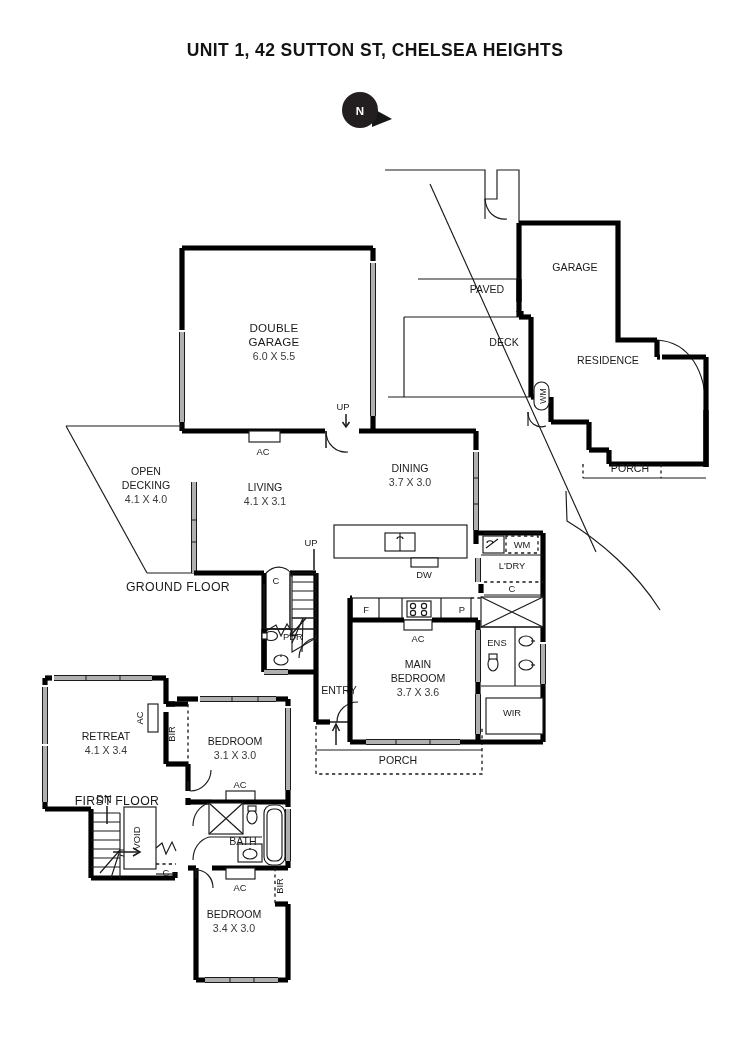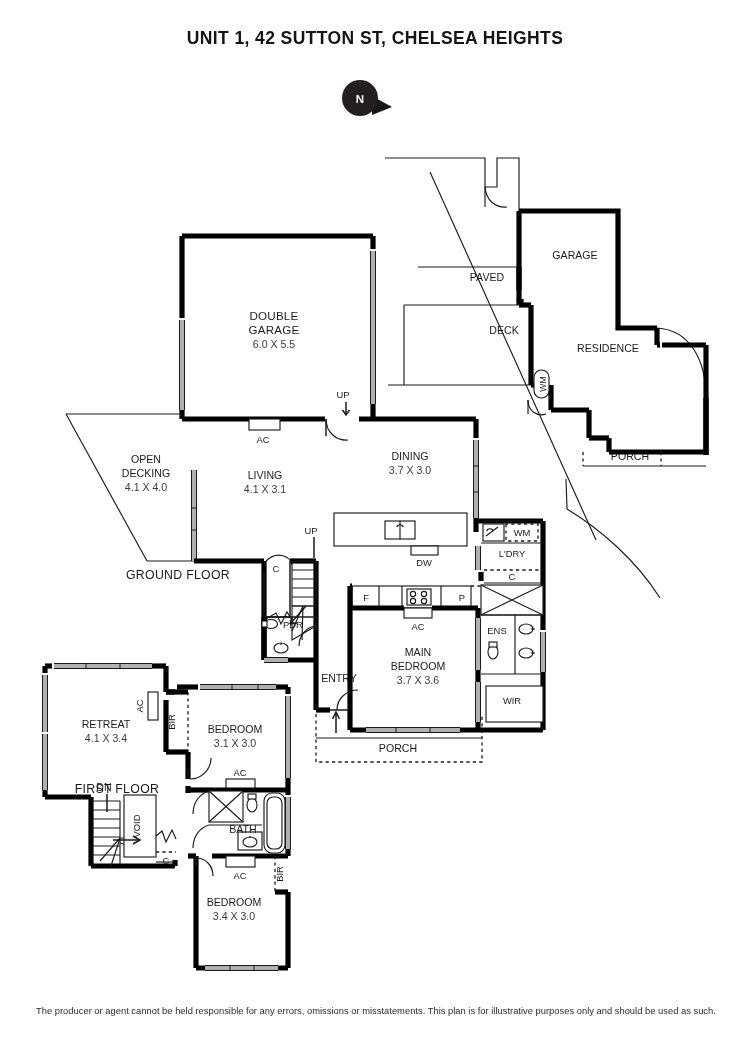--- a/index.html
+++ b/index.html
@@ -4,21 +4,21 @@
 <title>Floorplan</title>
 <style>
   html,body{margin:0;padding:0;background:#ffffff;}
   body{
     width:750px;height:1061px;
     font-family:"Liberation Sans", sans-serif;
     color:#1a1a1a;
     position:relative;
     overflow:hidden;
   }
-  #stage{position:absolute;left:0;top:0;width:750px;height:846px;}
+  #stage{position:absolute;left:0;top:12px;width:750px;height:846px;}
   #plan{position:absolute;left:0;top:0;}
 
   .title{
     position:absolute;left:0;top:28px;width:750px;
     text-align:center;
     font-size:17.5px;
     font-weight:700;
     letter-spacing:.4px;
     color:#141414;
   }
@@ -493,16 +493,15 @@
         <text x="234" y="906" class="lbl r13">BEDROOM</text>
         <text x="234" y="920" class="lbl dim">3.4 X 3.0</text>
 
         <path class="t" d="M196,858 C206,858 213,866 213,876"></path>
         <path class="t2" d="M196,856 L196,866"></path>
       </g>
     </g>
   </svg>
 
   <div class="footer">
-    <div>The producer or agent cannot be held responsible for any errors, omissions or misstatements. This plan is for illustrative purposes only and should be used as such.</div>
   </div>
 
 </div>
 
 </body></html>

